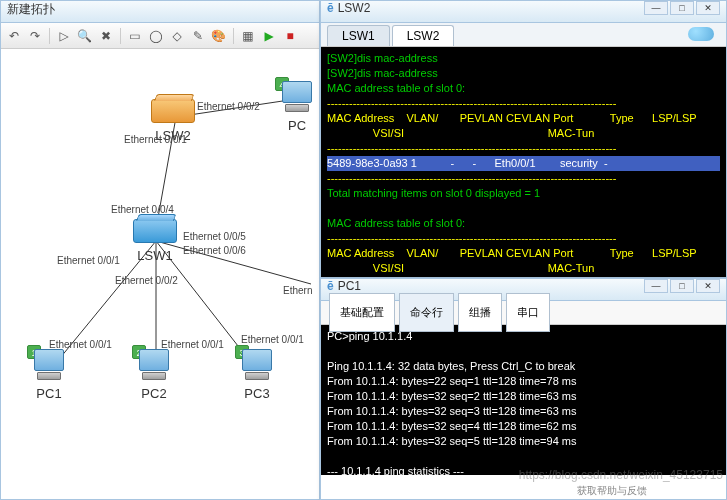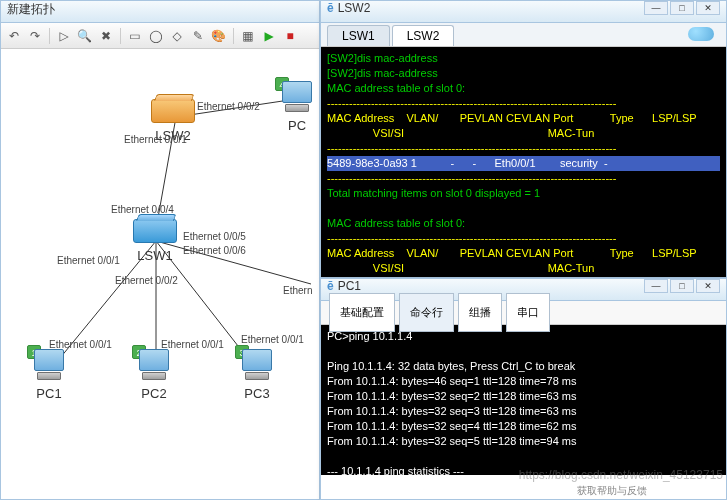--- a/index.html
+++ b/index.html
@@ -185,21 +185,21 @@
   </div>
   <div class="subtabs">
     <div class="subtab">基础配置</div>
     <div class="subtab active">命令行</div>
     <div class="subtab">组播</div>
     <div class="subtab">串口</div>
   </div>
   <div class="term"><span>PC&gt;ping 10.1.1.4</span>
 
 <span>Ping 10.1.1.4: 32 data bytes, Press Ctrl_C to break</span>
-<span>From 10.1.1.4: bytes=46 seq=1 ttl=128 time=78 ms</span>
+<span>From 10.1.1.4: bytes=22 seq=1 ttl=128 time=78 ms</span>
 <span>From 10.1.1.4: bytes=32 seq=2 ttl=128 time=63 ms</span>
 <span>From 10.1.1.4: bytes=32 seq=3 ttl=128 time=63 ms</span>
 <span>From 10.1.1.4: bytes=32 seq=4 ttl=128 time=62 ms</span>
 <span>From 10.1.1.4: bytes=32 seq=5 ttl=128 time=94 ms</span>
 
 <span>--- 10.1.1.4 ping statistics ---</span>
 
 
 </div>
 </div>

